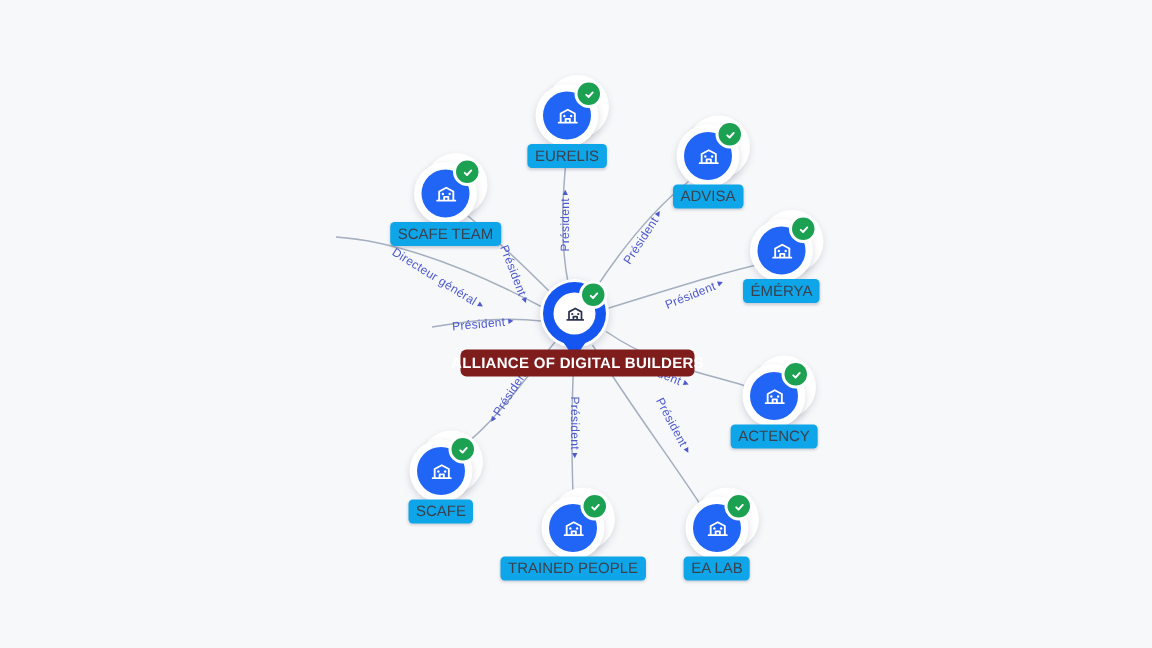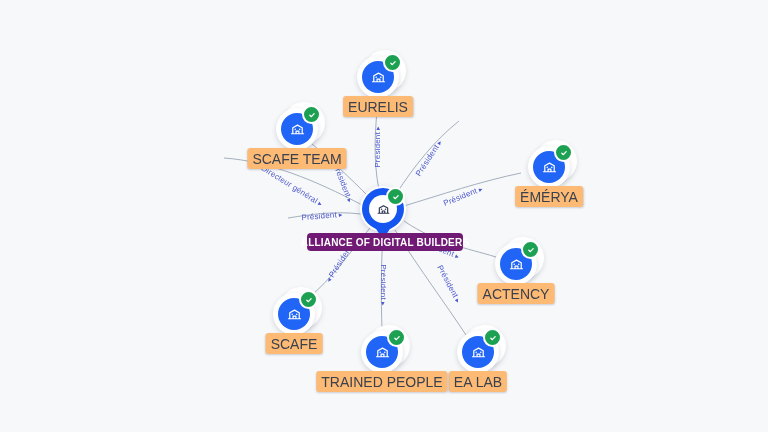--- a/index.html
+++ b/index.html
@@ -41,40 +41,40 @@
   }
   .inner.company-bg{background:#2065f5;}
   .inner.person-bg{background:#7d5bef;}
   .badge{
     position:absolute;right:-3px;top:-3px;width:15px;height:15px;border-radius:50%;
     background:#1ca152;border:2px solid #fff;box-sizing:content-box;
     display:flex;align-items:center;justify-content:center;
   }
   .pill{
     position:absolute;left:50%;top:40px;transform:translateX(-50%);
-    background:#fdba74;border-radius:3px;box-shadow:0 1px 2px rgba(40,50,80,.22);
-    padding:2.5px 5px;font-size:14px;color:#3a414e;white-space:nowrap;
+    background:#0ea5e9;border-radius:3px;box-shadow:0 1px 2px rgba(40,50,80,.22);
+    padding:2.5px 5px;font-size:10px;color:#3a414e;white-space:nowrap;
   }
 
   
   .center-node{position:absolute;left:360px;top:186px;z-index:4;width:46px;height:56px;}
   .pin-back{position:absolute;left:0;top:0;width:46px;height:46px;border-radius:50%;background:#fff;
     box-shadow:0 2px 6px rgba(50,60,90,.2);}
   .pin-circle{position:absolute;left:2px;top:2px;width:42px;height:42px;border-radius:50%;background:#1656f0;
     display:flex;align-items:center;justify-content:center;}
   .pin-tip{position:absolute;left:14px;top:40px;width:0;height:0;
     border-left:9px solid transparent;border-right:9px solid transparent;border-top:13px solid #1656f0;}
   .pin-inner{width:28px;height:28px;border-radius:50%;background:#fff;
     display:flex;align-items:center;justify-content:center;}
   .center-node .badge{right:-1px;top:-1px;}
 
   
   .center-bar{
     position:absolute;left:307px;top:233px;z-index:5;width:156px;height:18px;
-    background:#701a75;border-radius:4px;color:#fff;
+    background:#7f1d1d;border-radius:4px;color:#fff;
     font-size:10px;font-weight:700;letter-spacing:.2px;
     display:flex;align-items:center;justify-content:center;white-space:nowrap;
   }
 </style>
 </head>
 <body>
 
 <div class="canvas">
 
   <svg class="edges" width="768" height="432">
@@ -143,22 +143,40 @@
       </div>
       <div class="badge">
           <svg width="8" height="8" viewBox="0 0 10 10">
             <path d="M2.3 5.3 4.2 7.1 7.7 3.3" stroke="#fff" stroke-width="1.6" fill="none" stroke-linecap="round" stroke-linejoin="round"></path>
           </svg>
         </div>
     </div>
     <div class="pill">EURELIS</div>
   </div>
 
-
-  <div class="node" style="left:528px;top:146px">
+  <div class="node" style="left:451px;top:83px">
+    <div class="stack-circle"></div>
+    <div class="circle">
+      <div class="inner company-bg">
+        <svg width="17" height="17" viewBox="0 0 18 18">
+            <path d="M4 13.5V7.1L9 4.4l5 2.7v6.4M2.6 13.5h12.8M7.5 13.5v-2.7h3v2.7" stroke="#fff" stroke-width="1.3" fill="none" stroke-linecap="round" stroke-linejoin="round"></path>
+            <circle cx="6.6" cy="8.8" r=".85" fill="#fff"></circle>
+            <circle cx="11.4" cy="8.8" r=".85" fill="#fff"></circle>
+          </svg>
+      </div>
+      <div class="badge">
+          <svg width="8" height="8" viewBox="0 0 10 10">
+            <path d="M2.3 5.3 4.2 7.1 7.7 3.3" stroke="#fff" stroke-width="1.6" fill="none" stroke-linecap="round" stroke-linejoin="round"></path>
+          </svg>
+        </div>
+    </div>
+    <div class="pill">ADVISA</div>
+  </div>
+
+  <div class="node" style="left:500px;top:146px">
     <div class="stack-circle"></div>
     <div class="circle">
       <div class="inner company-bg">
         <svg width="17" height="17" viewBox="0 0 18 18">
             <path d="M4 13.5V7.1L9 4.4l5 2.7v6.4M2.6 13.5h12.8M7.5 13.5v-2.7h3v2.7" stroke="#fff" stroke-width="1.3" fill="none" stroke-linecap="round" stroke-linejoin="round"></path>
             <circle cx="6.6" cy="8.8" r=".85" fill="#fff"></circle>
             <circle cx="11.4" cy="8.8" r=".85" fill="#fff"></circle>
           </svg>
       </div>
       <div class="badge">

